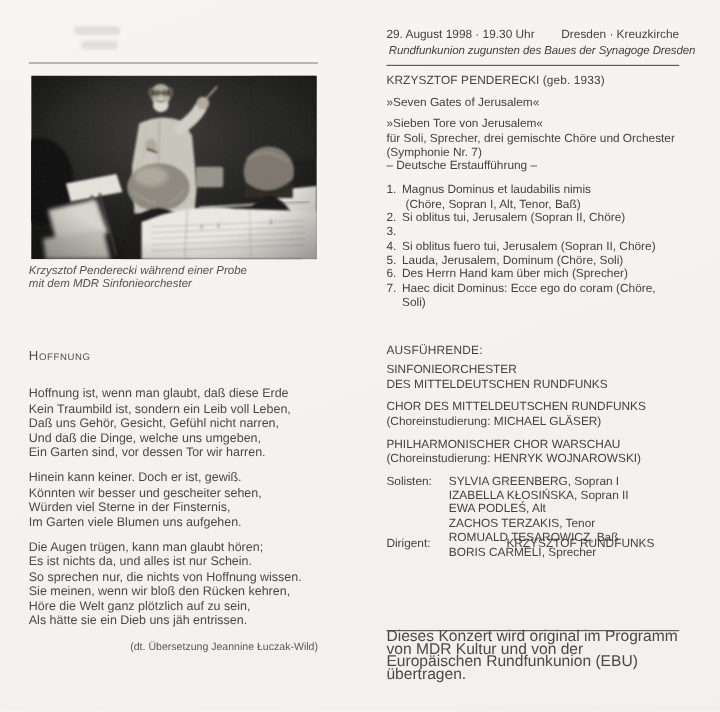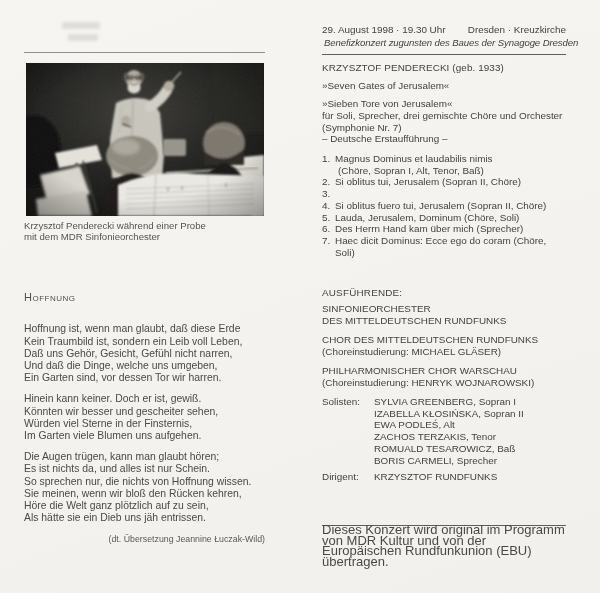--- a/index.html
+++ b/index.html
@@ -13,21 +13,21 @@
   }
   .page{position:absolute;inset:0;background:linear-gradient(160deg,#f6f5f2 0%,#f3f2ee 60%,#f1f0ec 100%);}
 
   
   .ghost{position:absolute;background:rgba(140,140,140,.22);border-radius:2px;filter:blur(1.5px);}
   .left-rule{position:absolute;left:24px;top:52px;width:241px;height:1px;background:#918f8b;}
   .photo{position:absolute;left:26px;top:63px;width:238px;height:153px;}
   .photo svg{display:block;width:238px;height:153px;}
 
   .caption{position:absolute;left:24px;top:220px;width:240px;
-    font-size:9.6px;line-height:11.3px;color:#55534f;}
+    font-style:italic;font-size:9.6px;line-height:11.3px;color:#55534f;}
 
   .poem{position:absolute;left:24px;top:291px;width:241px;font-size:10.4px;line-height:12.3px;color:#4a4947;}
   .poem-title{font-variant:small-caps;font-size:11px;letter-spacing:.5px;color:#514f4c;margin-bottom:20px;}
   .stanza{margin-bottom:8.5px;}
   .poem-author{text-align:right;margin-top:4px;font-size:10.2px;color:#4c4a47;}
   .poem-transl{text-align:right;font-size:8.8px;color:#5a5855;margin-top:2.5px;}
 
   
   .rcol{position:absolute;left:322px;top:0;width:244px;font-size:9.9px;color:#434240;}
   .r-header{position:absolute;top:24px;left:0;width:244px;display:flex;justify-content:space-between;white-space:nowrap;}
@@ -44,21 +44,21 @@
   .r-movs{position:absolute;top:153px;left:0;width:244px;line-height:11.7px;}
   .mv{display:flex;}
   .mv .num{flex:none;width:13px;}
   .mv.sub{padding-left:16px;}
   .r-ausf{position:absolute;top:287px;left:0;letter-spacing:.2px;}
   .r-ens{position:absolute;top:303px;left:0;line-height:12px;}
   .ens{margin-bottom:7px;}
   .r-sol{position:absolute;top:396px;left:0;width:244px;line-height:11.7px;}
   .sol-row{display:flex;}
   .sol-label{flex:none;width:52px;}
-  .r-dir{position:absolute;top:471px;left:0;display:flex;width:244px;}
+  .r-dir{position:absolute;top:448px;left:0;display:flex;width:244px;gap:48px;}
   .r-note{position:absolute;top:525px;left:0;width:244px;font-size:13px;line-height:10.6px;color:#4a4946;}
 </style>
 </head>
 <body>
 
 <div class="page">
 
   <div class="ghost" style="left:62px;top:22px;width:38px;height:7px;"></div>
   <div class="ghost" style="left:68px;top:34px;width:30px;height:7px;"></div>
   <div class="left-rule"></div>
@@ -190,21 +190,21 @@
       <div>Als hätte sie ein Dieb uns jäh entrissen.</div>
     </div>
     <div class="poem-transl">(dt. Übersetzung Jeannine Łuczak-Wild)</div>
   </div>
 
   <div class="rcol">
     <div class="r-header">
       <span>29. August 1998 · 19.30 Uhr</span>
       <span>Dresden · Kreuzkirche</span>
     </div>
-    <div class="r-subtitle">Benefizkonzert zugunsten des Baues der Synagoge Dresden</div>
+    <div class="r-subtitle">Rundfunkunion zugunsten des Baues der Synagoge Dresden</div>
     <div class="hrule r-rule1"></div>
 
     <div class="r-composer">KRZYSZTOF PENDERECKI (geb. 1933)</div>
     <div class="r-title-en">»Seven Gates of Jerusalem«</div>
     <div class="r-title-de">»Sieben Tore von Jerusalem«</div>
     <div class="r-scoring">für Soli, Sprecher, drei gemischte Chöre und Orchester</div>
     <div class="r-symph">(Symphonie Nr. 7)</div>
     <div class="r-premiere">– Deutsche Erstaufführung –</div>
 
     <div class="r-movs">

